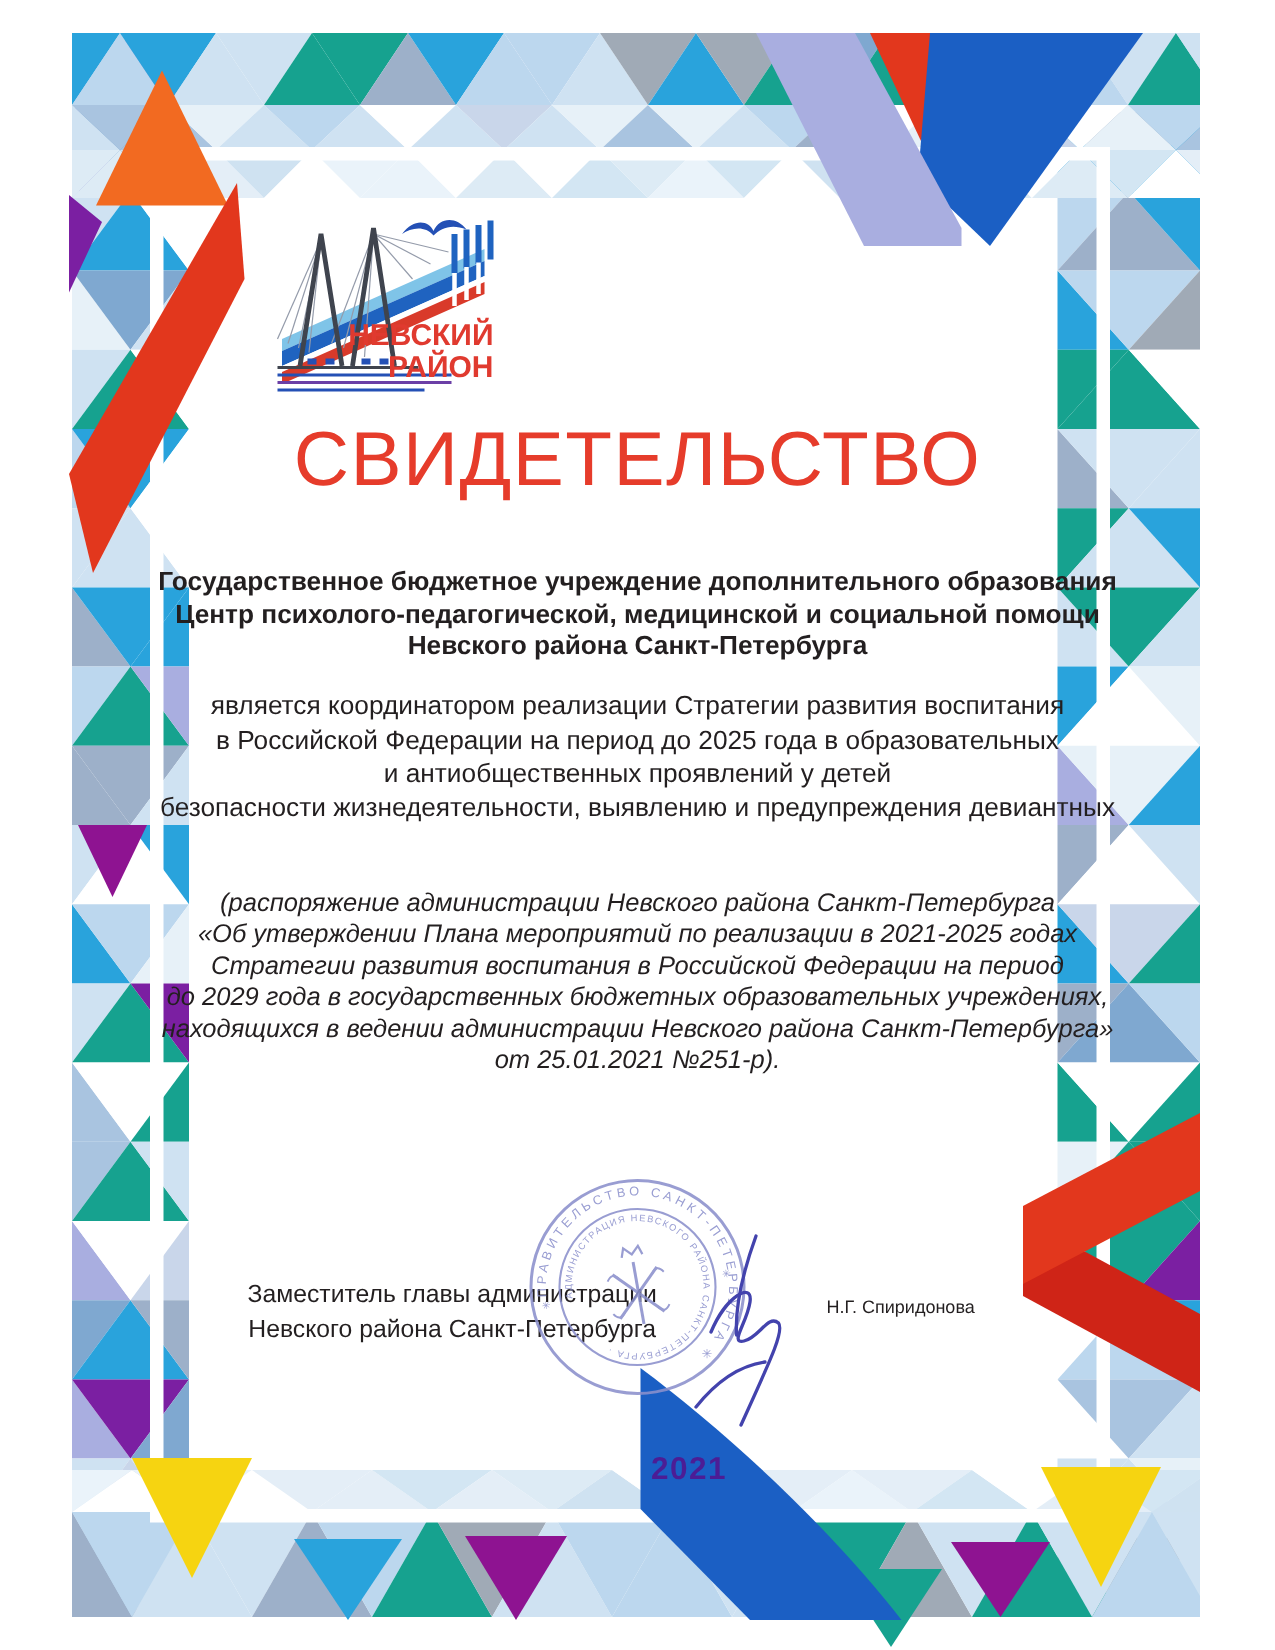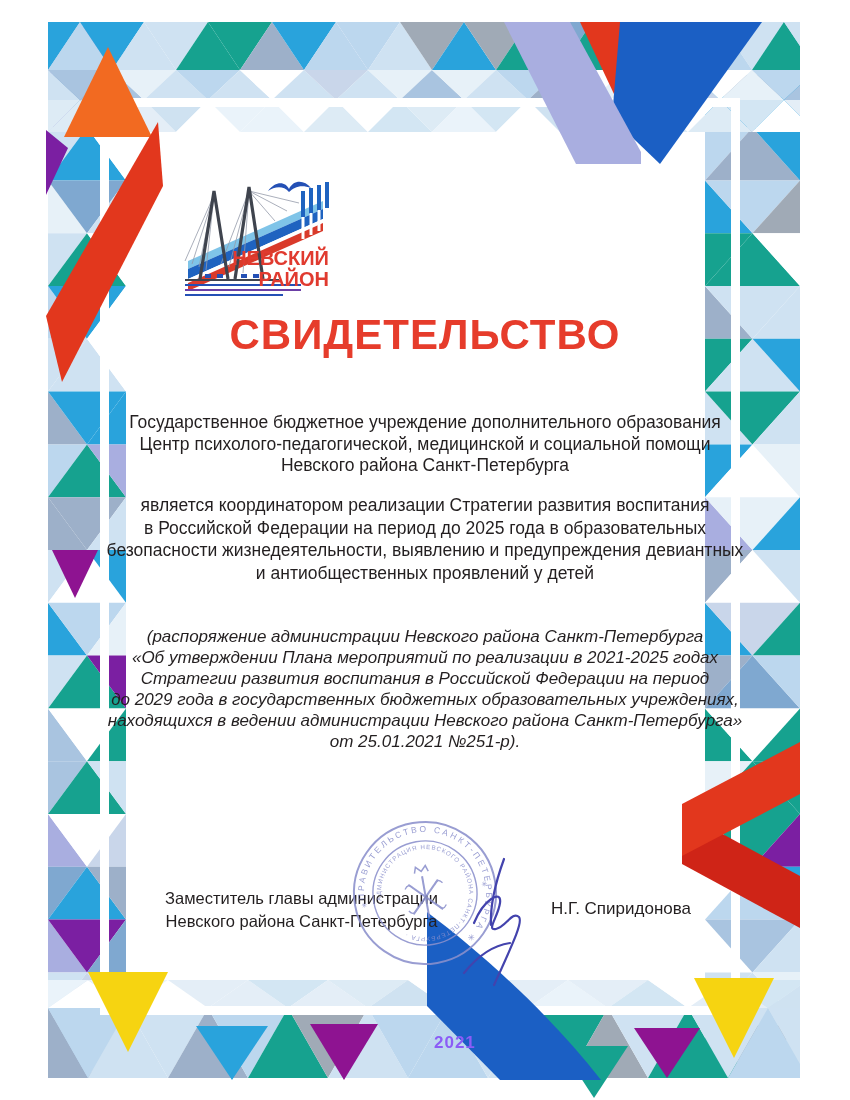--- a/index.html
+++ b/index.html
@@ -1,33 +1,33 @@
 <!DOCTYPE html>
 <html><head>
 <meta charset="utf-8">
 <style>
   html,body{margin:0;padding:0;background:#ffffff;}
   .page{position:relative;width:850px;height:1100px;background:#ffffff;overflow:hidden;
         font-family:"Liberation Sans",sans-serif;color:#231f20;}
   svg.mosaic{position:absolute;left:0;top:0;width:850px;height:1100px;}
-  .content{position:absolute;left:0;top:0;width:850px;height:868px;margin-top:35px;}
+  .content{position:absolute;left:0;top:0;width:850px;height:868px;}
   .logo{position:absolute;left:183px;top:126px;width:158px;height:138px;}
   .title{position:absolute;left:0;top:276px;width:850px;text-align:center;
-         font-size:42px;font-weight:700;letter-spacing:1px;color:#e63c2b;}
+         font-size:51px;font-weight:400;letter-spacing:1px;color:#e63c2b;}
   .block{position:absolute;left:105px;width:640px;text-align:center;}
-  .recipient{top:377px;font-weight:400;font-size:17.5px;line-height:21.5px;}
+  .recipient{top:377px;font-weight:700;font-size:17.5px;line-height:21.5px;}
   .bodytext{top:459px;font-size:17.5px;line-height:22.5px;}
   .basis{top:591px;font-size:17px;line-height:21px;font-style:italic;}
   .line{display:block;}
   .sig-position{position:absolute;left:165px;top:852px;font-size:16.5px;line-height:23px;text-align:center;}
-  .sig-name{position:absolute;left:551px;top:864px;font-size:17px;}
+  .sig-name{position:absolute;left:551px;top:864px;font-size:12px;}
   .stamp{position:absolute;left:340px;top:773px;width:170px;height:170px;opacity:.88;}
   .signature{position:absolute;left:438px;top:816px;width:110px;height:140px;}
-  .year{position:absolute;left:434px;top:998px;color:#8b5cf6;font-weight:700;
-        font-size:17px;letter-spacing:1px;}
+  .year{position:absolute;left:434px;top:968px;color:#4c1d95;font-weight:700;
+        font-size:21px;letter-spacing:1px;}
 </style>
 </head>
 <body>
 
 <div class="page">
 
   <svg class="mosaic" id="mosaic" viewBox="0 0 850 1100">
       <clipPath id="cL">
         <rect x="48" y="22" width="78" height="1055.9999999999995"></rect>
       </clipPath>
@@ -500,22 +500,22 @@
 
     <div class="block recipient">
       <span class="line">Государственное бюджетное учреждение дополнительного образования</span>
       <span class="line">Центр психолого-педагогической, медицинской и социальной помощи</span>
       <span class="line">Невского района Санкт-Петербурга</span>
     </div>
 
     <div class="block bodytext">
       <span class="line">является координатором реализации Стратегии развития воспитания</span>
       <span class="line">в Российской Федерации на период до 2025 года в образовательных</span>
+      <span class="line">и антиобщественных проявлений у детей</span>
       <span class="line">безопасности жизнедеятельности, выявлению и предупреждения девиантных</span>
-      <span class="line">и антиобщественных проявлений у детей</span>
     </div>
 
     <div class="block basis">
       <span class="line">(распоряжение администрации Невского района Санкт-Петербурга</span>
       <span class="line">«Об утверждении Плана мероприятий по реализации в 2021-2025 годах</span>
       <span class="line">Стратегии развития воспитания в Российской Федерации на период</span>
       <span class="line">до 2029 года в государственных бюджетных образовательных учреждениях,</span>
       <span class="line">находящихся в ведении администрации Невского района Санкт-Петербурга»</span>
       <span class="line">от 25.01.2021 №251-р).</span>
     </div>

